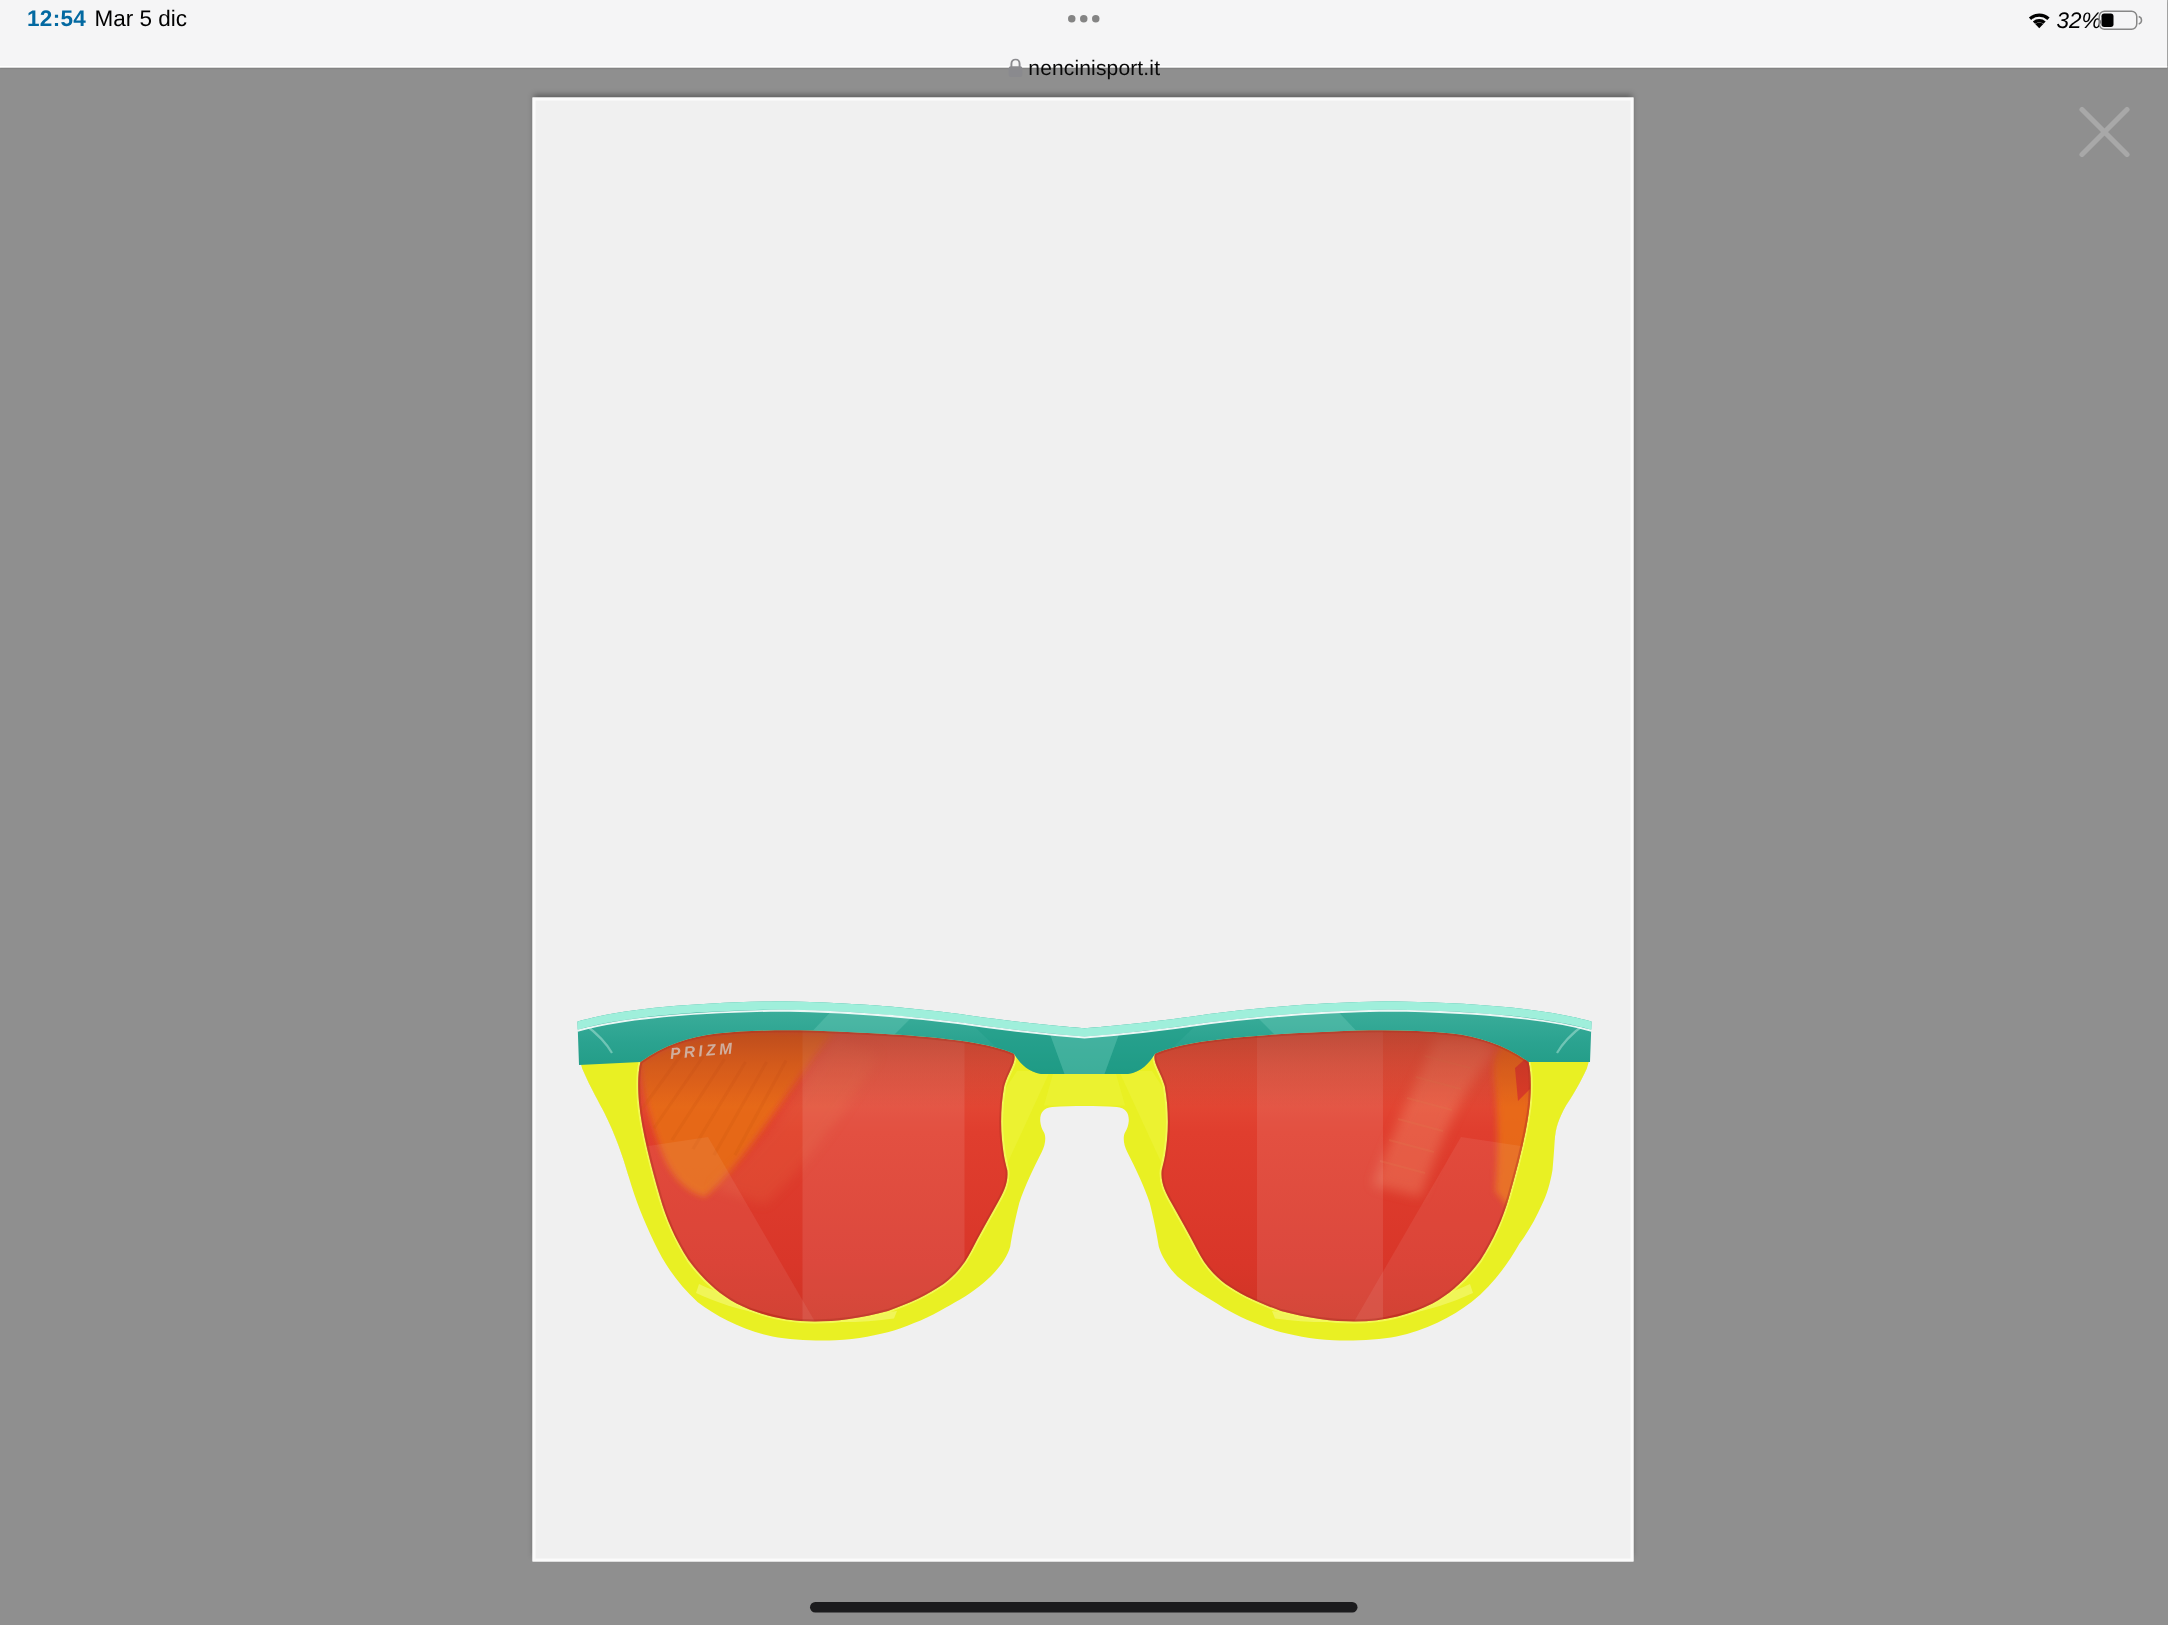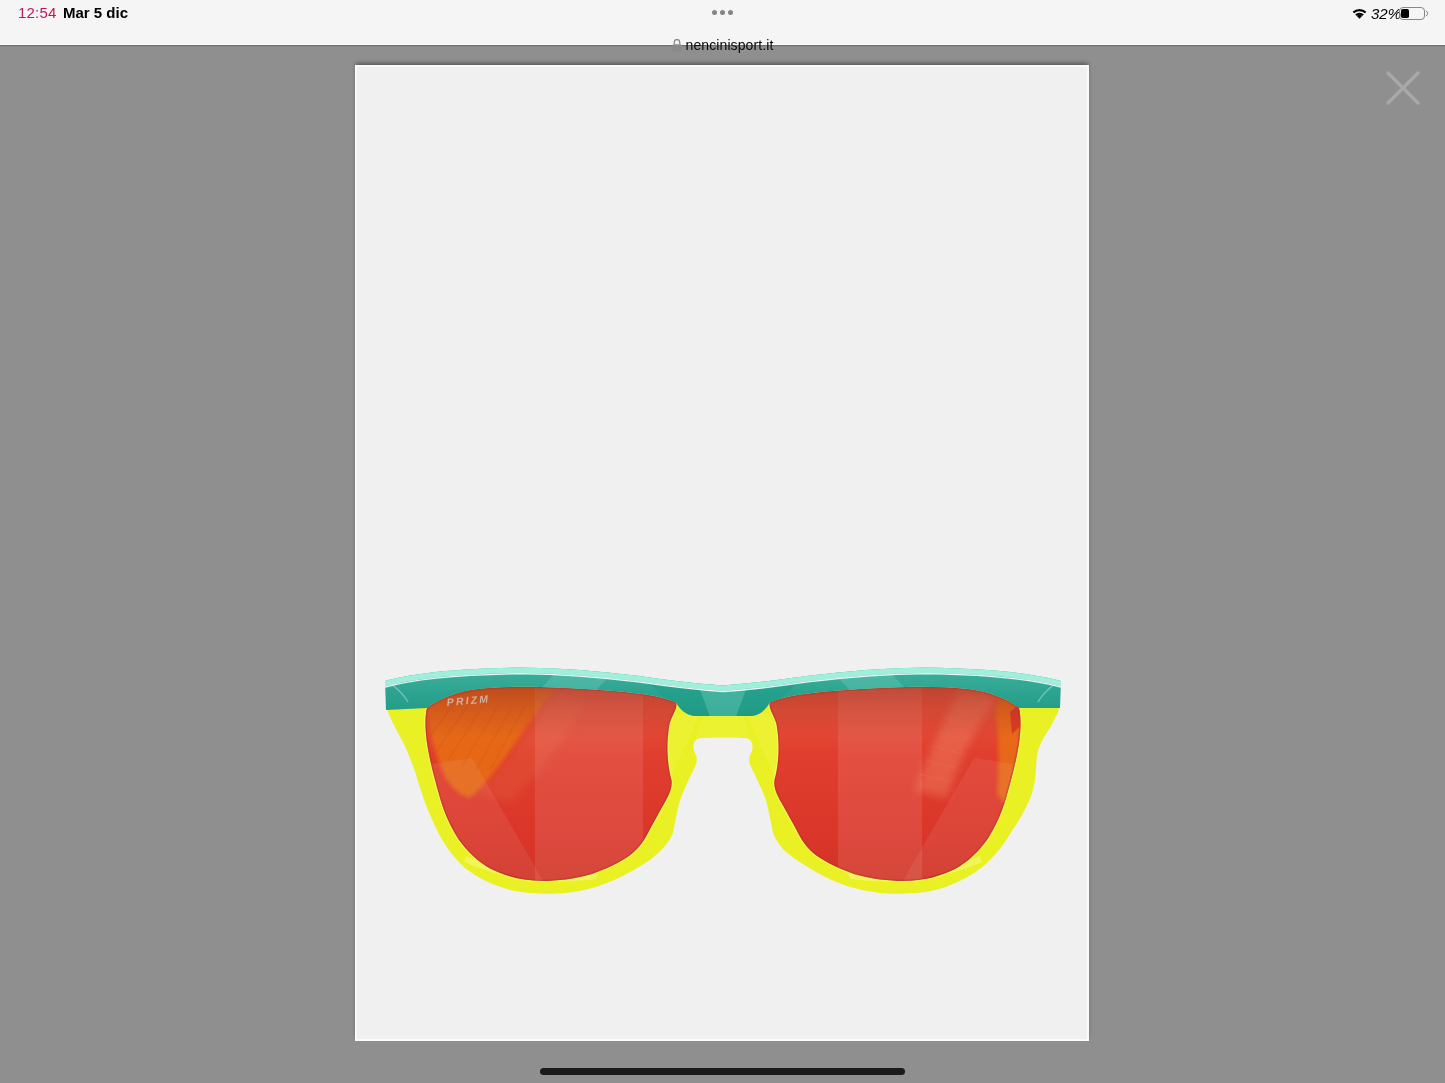--- a/index.html
+++ b/index.html
@@ -1,19 +1,19 @@
 <!DOCTYPE html>
 <html><head>
 <meta charset="utf-8">
 <style>
   html,body{margin:0;padding:0;}
   body{width:1445px;height:1083px;background:#8f8f8f;font-family:"Liberation Sans",sans-serif;overflow:hidden;position:relative;}
   .statusbar{position:absolute;left:0;top:0;width:1445px;height:44px;background:#f5f5f6;border-bottom:1px solid #ffffff;box-shadow:0 1px 1px rgba(0,0,0,0.22);}
-  .sb-time{position:absolute;left:18px;top:4px;font-size:15px;font-weight:normal;color:#be185d;letter-spacing:0.2px;text-align:right;}
-  .sb-date{position:absolute;left:63px;top:4px;font-size:15px;font-weight:bold;color:#010101;}
+  .sb-time{position:absolute;left:18px;top:4px;font-size:15px;font-weight:bold;color:#0369a1;letter-spacing:0.2px;text-align:right;}
+  .sb-date{position:absolute;left:63px;top:4px;font-size:15px;font-weight:normal;color:#010101;}
   .sb-dots span{position:absolute;top:10px;width:5px;height:5px;border-radius:50%;background:#848484;}
   .sb-url{position:absolute;left:0;top:37px;width:100%;text-align:center;font-size:14px;color:#0a0a0a;}
   .sb-right{position:absolute;right:16px;top:3px;height:18px;font-style:italic;}
   .card{position:absolute;left:355px;top:65px;width:734px;height:976px;background:#f0f0f0;border:2px solid #fbfbfb;box-sizing:border-box;box-shadow:0 -3px 4px -1px rgba(0,0,0,0.38);}
   .homebar{position:absolute;left:540px;top:1068px;width:365px;height:7px;border-radius:4px;background:#1b1b1d;}
   .closex{position:absolute;left:1386px;top:71px;}
 </style>
 </head>
 <body>
   <div class="card"></div>

